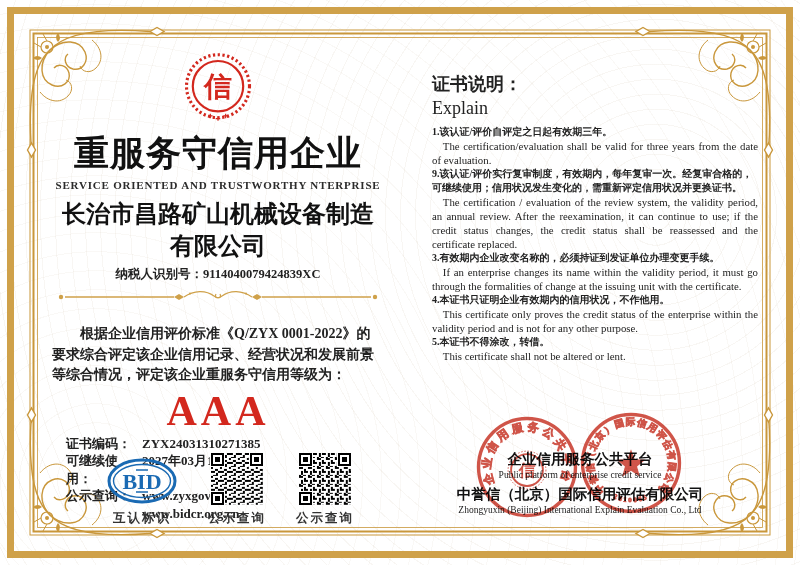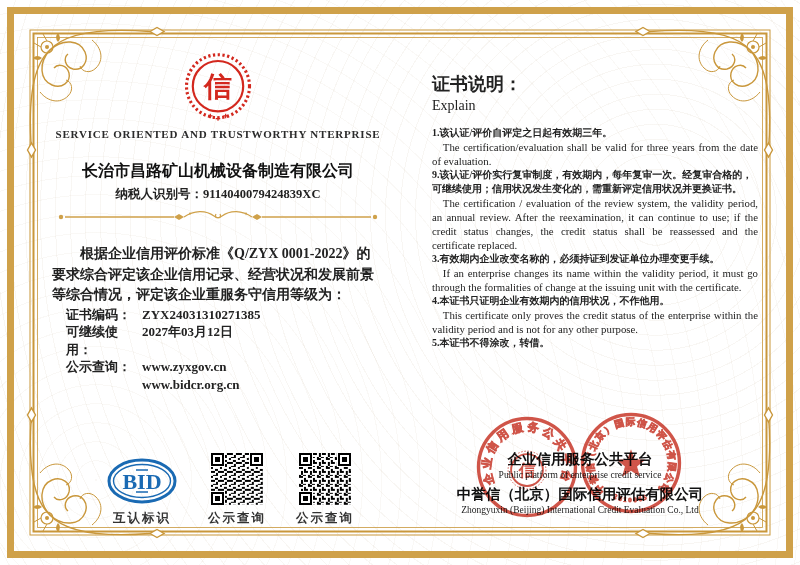--- a/index.html
+++ b/index.html
@@ -10,35 +10,35 @@
       repeating-radial-gradient(circle at 82% 38%, rgba(190,170,140,0.10) 0 1px, transparent 1px 15px),
       repeating-radial-gradient(circle at 12% 85%, rgba(190,170,140,0.08) 0 1px, transparent 1px 19px);
   }
   .outer-band { position:absolute; inset:7px; border:7px solid #cfa14a; pointer-events:none; }
   .frame-svg { position:absolute; inset:0; width:800px; height:565px; pointer-events:none; }
 
   .left-col { position:absolute; left:52px; top:50px; width:332px; text-align:center; color:#1a1a1a; }
   .emblem { display:block; margin:0 auto; width:72px; height:76px; }
   .cert-title { font-size:35px; font-weight:bold; letter-spacing:1px; margin-top:4px; color:#111; }
   .cert-subtitle { font-size:11px; font-weight:bold; letter-spacing:0.8px; color:#2b2b2b; margin-top:2px; }
-  .company { font-size:16px; font-weight:bold; margin-top:21px; color:#111; }
+  .company { font-size:24px; font-weight:bold; margin-top:7px; color:#111; }
   .taxline { font-size:12.5px; font-weight:bold; margin-top:4px; color:#222;text-align:center; }
   .divider { display:block; margin:6px auto 0; width:324px; height:16px; }
   .body-text { text-align:left; text-indent:2em; font-size:14px; font-weight:bold; line-height:20.5px; color:#222; margin-top:19px; }
   .grade { font-size:42px; font-weight:bold; letter-spacing:4px; color:#d3281e; margin-top:1px; }
   .details { text-align:left; padding-left:14px; font-size:13px; font-weight:bold; color:#222; }
   .drow { line-height:17.5px; display:flex; }
   .dlbl { display:inline-block; width:76px; }
   .marks { position:absolute; left:106px; top:453px; display:flex; gap:30px; }
   .mark { display:flex; flex-direction:column; align-items:center; justify-content:flex-end; height:74px; }
   .mlabel { font-size:12.5px; font-weight:bold; color:#333; margin-top:5px; letter-spacing:2px; }
 
   .right-col { position:absolute; left:432px; top:72px; width:326px; color:#222; }
   .exp-head { font-size:18px; font-weight:bold; margin-bottom:2px; }
-  .exp-head-en { font-size:14px; margin-bottom:12px; }
+  .exp-head-en { font-size:18px; margin-bottom:6px; }
   .exp-zh { font-size:10px; font-weight:bold; line-height:14px; }
   .exp-en { font-size:10.8px; line-height:14px; text-indent:1em; text-align:justify; }
 
   .issuer { position:absolute; left:430px; top:450px; width:300px; text-align:center; color:#111; }
   .iss-zh { font-size:14.5px; font-weight:bold; }
   .iss-en { font-size:9.5px; color:#222; margin-top:1px; }
   .iss-zh2 { margin-top:5px; }
 
   .seal { position:absolute; mix-blend-mode:multiply; opacity:0.86; }
   .seal-left { left:474px; top:414px; width:106px; height:106px; }
@@ -85,20 +85,21 @@
       <circle cx="40" cy="40" r="35" fill="none" stroke="#d3281e" stroke-width="3.5" stroke-dasharray="2.5 2.8"></circle>
       <circle cx="40" cy="40" r="28" fill="none" stroke="#d3281e" stroke-width="2.4"></circle>
       <text x="40" y="51" font-size="31" font-weight="bold" fill="#d3281e" text-anchor="middle">信</text>
       <g stroke="#d3281e" stroke-width="1.3">
         <path d="M29,73 h5 M31.5,70.5 v5"></path>
         <path d="M37.5,76 h5 M40,73.5 v5"></path>
         <path d="M46,73 h5 M48.5,70.5 v5"></path>
       </g>
     </svg>
 
+    <h1 class="cert-title">重服务守信用企业</h1>
     <div class="cert-subtitle">SERVICE ORIENTED AND TRUSTWORTHY NTERPRISE</div>
     <div class="company">长治市昌路矿山机械设备制造有限公司</div>
     <div class="taxline"><span>纳税人识别号：</span><span>9114040079424839XC</span></div>
 
     <svg class="divider" viewBox="0 0 324 16">
       <g stroke="#cfa14a" fill="none" stroke-width="1.6">
         <circle cx="5" cy="8" r="2.2" fill="#cfa14a" stroke="none"></circle>
         <path d="M9,8 H118"></path>
         <path d="M206,8 H315"></path>
         <circle cx="319" cy="8" r="2.2" fill="#cfa14a" stroke="none"></circle>
@@ -106,20 +107,21 @@
         <path d="M196,8 l5,-3 l5,3 l-5,3 z" fill="#cfa14a" stroke="none"></path>
         <path d="M128,8 C138,1 150,1 158,7 C162,10 166,9 164,5" stroke-width="1.2"></path>
         <path d="M196,8 C186,1 174,1 166,7 C162,10 158,9 160,5" stroke-width="1.2"></path>
         <circle cx="134" cy="4.5" r="1" fill="#cfa14a" stroke="none"></circle>
         <circle cx="190" cy="4.5" r="1" fill="#cfa14a" stroke="none"></circle>
       </g>
     </svg>
 
     <p class="body-text">根据企业信用评价标准《Q/ZYX 0001-2022》的要求综合评定该企业信用记录、经营状况和发展前景等综合情况，评定该企业重服务守信用等级为：</p>
 
+    <div class="grade">AAA</div>
 
     <div class="details">
       <div class="drow">
           <span class="dlbl">证书编码：</span>
           <span>ZYX24031310271385</span>
         </div>
       <div class="drow">
           <span class="dlbl">可继续使用：</span>
           <span>2027年03月12日</span>
         </div>
@@ -217,28 +219,29 @@
     <div>
       <div class="exp-zh">3.有效期内企业改变名称的，必须持证到发证单位办理变更手续。</div>
       <div class="exp-en">If an enterprise changes its name within the validity period, it must go through the formalities of change at the issuing unit with the certificate.</div>
     </div>
     <div>
       <div class="exp-zh">4.本证书只证明企业有效期内的信用状况，不作他用。</div>
       <div class="exp-en">This certificate only proves the credit status of the enterprise within the validity period and is not for any other purpose.</div>
     </div>
     <div>
       <div class="exp-zh">5.本证书不得涂改，转借。</div>
+      <div class="exp-en">This certificate shall not be altered or lent.</div>
     </div>
   </div>
 
   <div class="issuer">
     <div class="iss-zh">企业信用服务公共平台</div>
     <div class="iss-en">Public platform of enterprise credit service</div>
     <div class="iss-zh iss-zh2">中誉信（北京）国际信用评估有限公司</div>
-    <div class="iss-en">Zhongyuxin (Beijing) International Credit Evaluation Co., Ltd</div>
+    <div class="iss-en">Zhongyuxin (Beijing) International Explain Evaluation Co., Ltd</div>
   </div>
 
   <svg class="seal seal-left" viewBox="0 0 140 140">
     <defs>
         <path id="slarc" d="M26.5,90.3 A48,48 0 1 1 113.5,90.3" fill="none"></path>
       </defs>
     <g fill="#c8392b" stroke="#c8392b">
       <circle cx="70" cy="70" r="64" fill="none" stroke-width="4.5"></circle>
       <text font-size="15" font-weight="bold" letter-spacing="4.5">
         <textPath href="#slarc" startOffset="50%" text-anchor="middle">企业信用服务公共平台</textPath>

